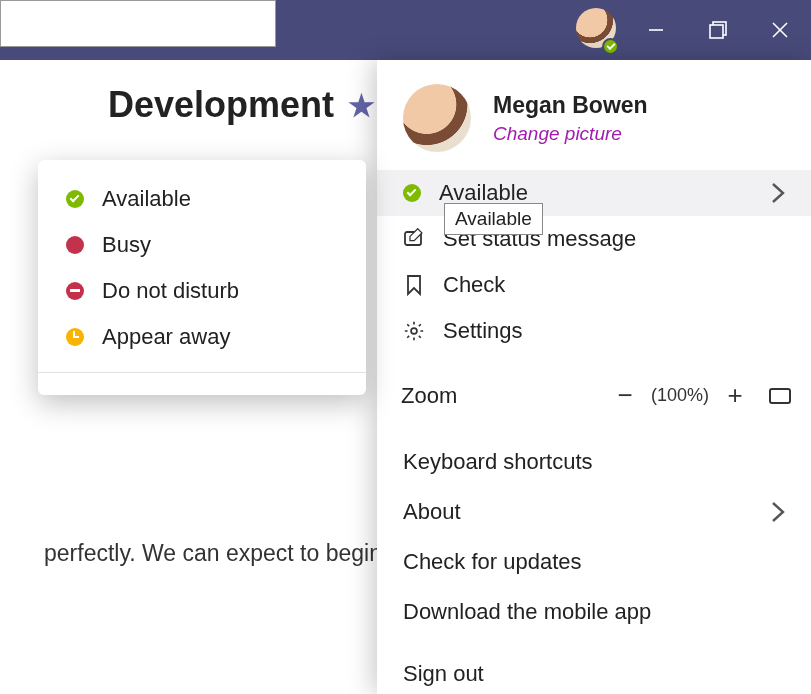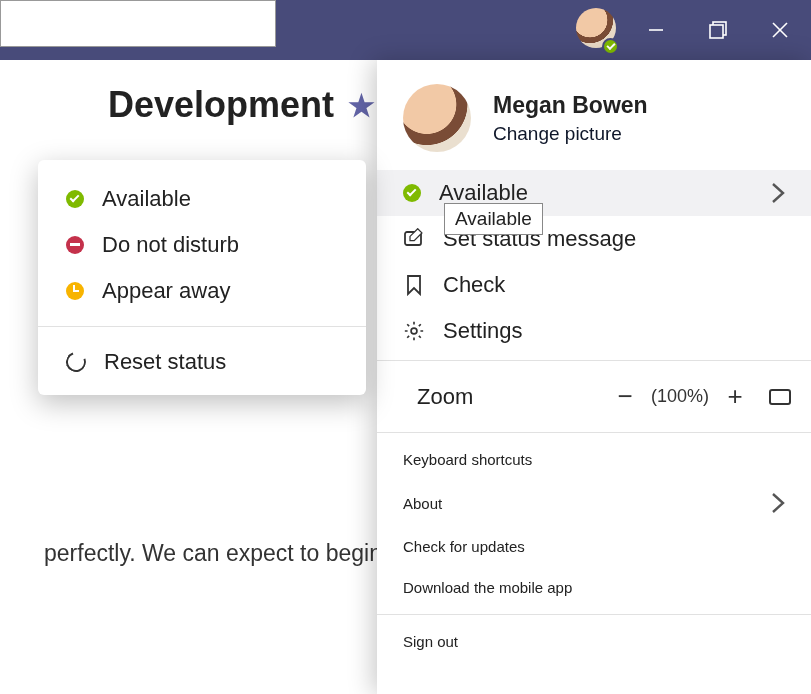--- a/index.html
+++ b/index.html
@@ -94,43 +94,43 @@
     box-shadow: -4px 0 24px rgba(0,0,0,.22);
     z-index:4;
     display:flex;flex-direction:column;
   }
   .profile-head{display:flex;gap:22px;padding:24px 26px 18px 26px;align-items:center;}
   .big-avatar{
     width:68px;height:68px;border-radius:50%;
     background: radial-gradient(circle at 35% 30%, #f2c9a6 0 45%, #7a4c36 46% 62%, #eadfcf 63% 100%);
   }
   .p-name{font-size:23px;font-weight:600;color:#222;}
-  .p-change{font-size:19px;color:#0f172a;margin-top:4px;}
+  .p-change{font-size:19px;color:#a21caf;margin-top:4px;font-style:italic;}
 
   .row{display:flex;align-items:center;gap:18px;padding:10px 26px;font-size:22px;color:#222;position:relative;}
   .row.hover{background:#f1f1f3;}
   .row .chev{margin-left:auto;color:#666;}
   .row .ico{width:22px;height:22px;display:flex;align-items:center;justify-content:center;flex-shrink:0;}
 
   .tooltip{
     position:absolute; left:67px; top:33px;
     background:#fff;border:1px solid #888;padding:4px 10px;font-size:19px;color:#222;
     z-index:10;
   }
 
   .sep{height:1px;background:#e1e1e1;margin:6px 0;}
 
-  .zoom-row{display:flex;align-items:center;padding:14px 20px 14px 40px;font-size:22px;color:#222;}
+  .zoom-row{display:flex;align-items:center;padding:14px 20px 14px 24px;font-size:22px;color:#222;}
   .zoom-row .label{flex:0 0 auto;}
   .zoom-row .spacer{flex:1;}
   .zbtn{width:40px;text-align:center;color:#333;font-size:26px;}
   .zpct{color:#333;font-size:18px;padding:0 6px;}
   .full-ico{width:22px;height:16px;border:2px solid #333;border-radius:3px;position:relative;margin-left:14px;}
 
-  .list-item{padding:12px 26px;font-size:15px;color:#222;display:flex;align-items:center;}
+  .list-item{padding:12px 26px;font-size:22px;color:#222;display:flex;align-items:center;}
   .list-item .chev{margin-left:auto;color:#666;}
 
   svg{display:block;}
 </style>
 </head>
 <body>
 
 <div class="titlebar">
   <div class="search-box"></div>
   <div class="titlebar-avatar"></div>
@@ -163,32 +163,32 @@
   </div>
   <div class="body-text">perfectly. We can expect to begin pro</div>
 </div>
 
 <div class="status-menu">
   <div class="sm-item">
     <span class="dot available"></span>
     <span>Available</span>
   </div>
   <div class="sm-item">
+    <span class="dot busy"></span>
+    <span>Busy</span>
+  </div>
+  <div class="sm-item">
     <span class="dot dnd"></span>
     <span>Do not disturb</span>
   </div>
   <div class="sm-item">
     <span class="dot away"></span>
     <span>Appear away</span>
   </div>
   <div class="sm-divider"></div>
-  <div class="sm-item">
-    <span class="reset-icon"></span>
-    <span>Reset status</span>
-  </div>
 </div>
 
 <div class="flyout">
   <div class="profile-head">
     <div class="big-avatar"></div>
     <div>
       <div class="p-name">Megan Bowen</div>
       <div class="p-change">Change picture</div>
     </div>
   </div>

